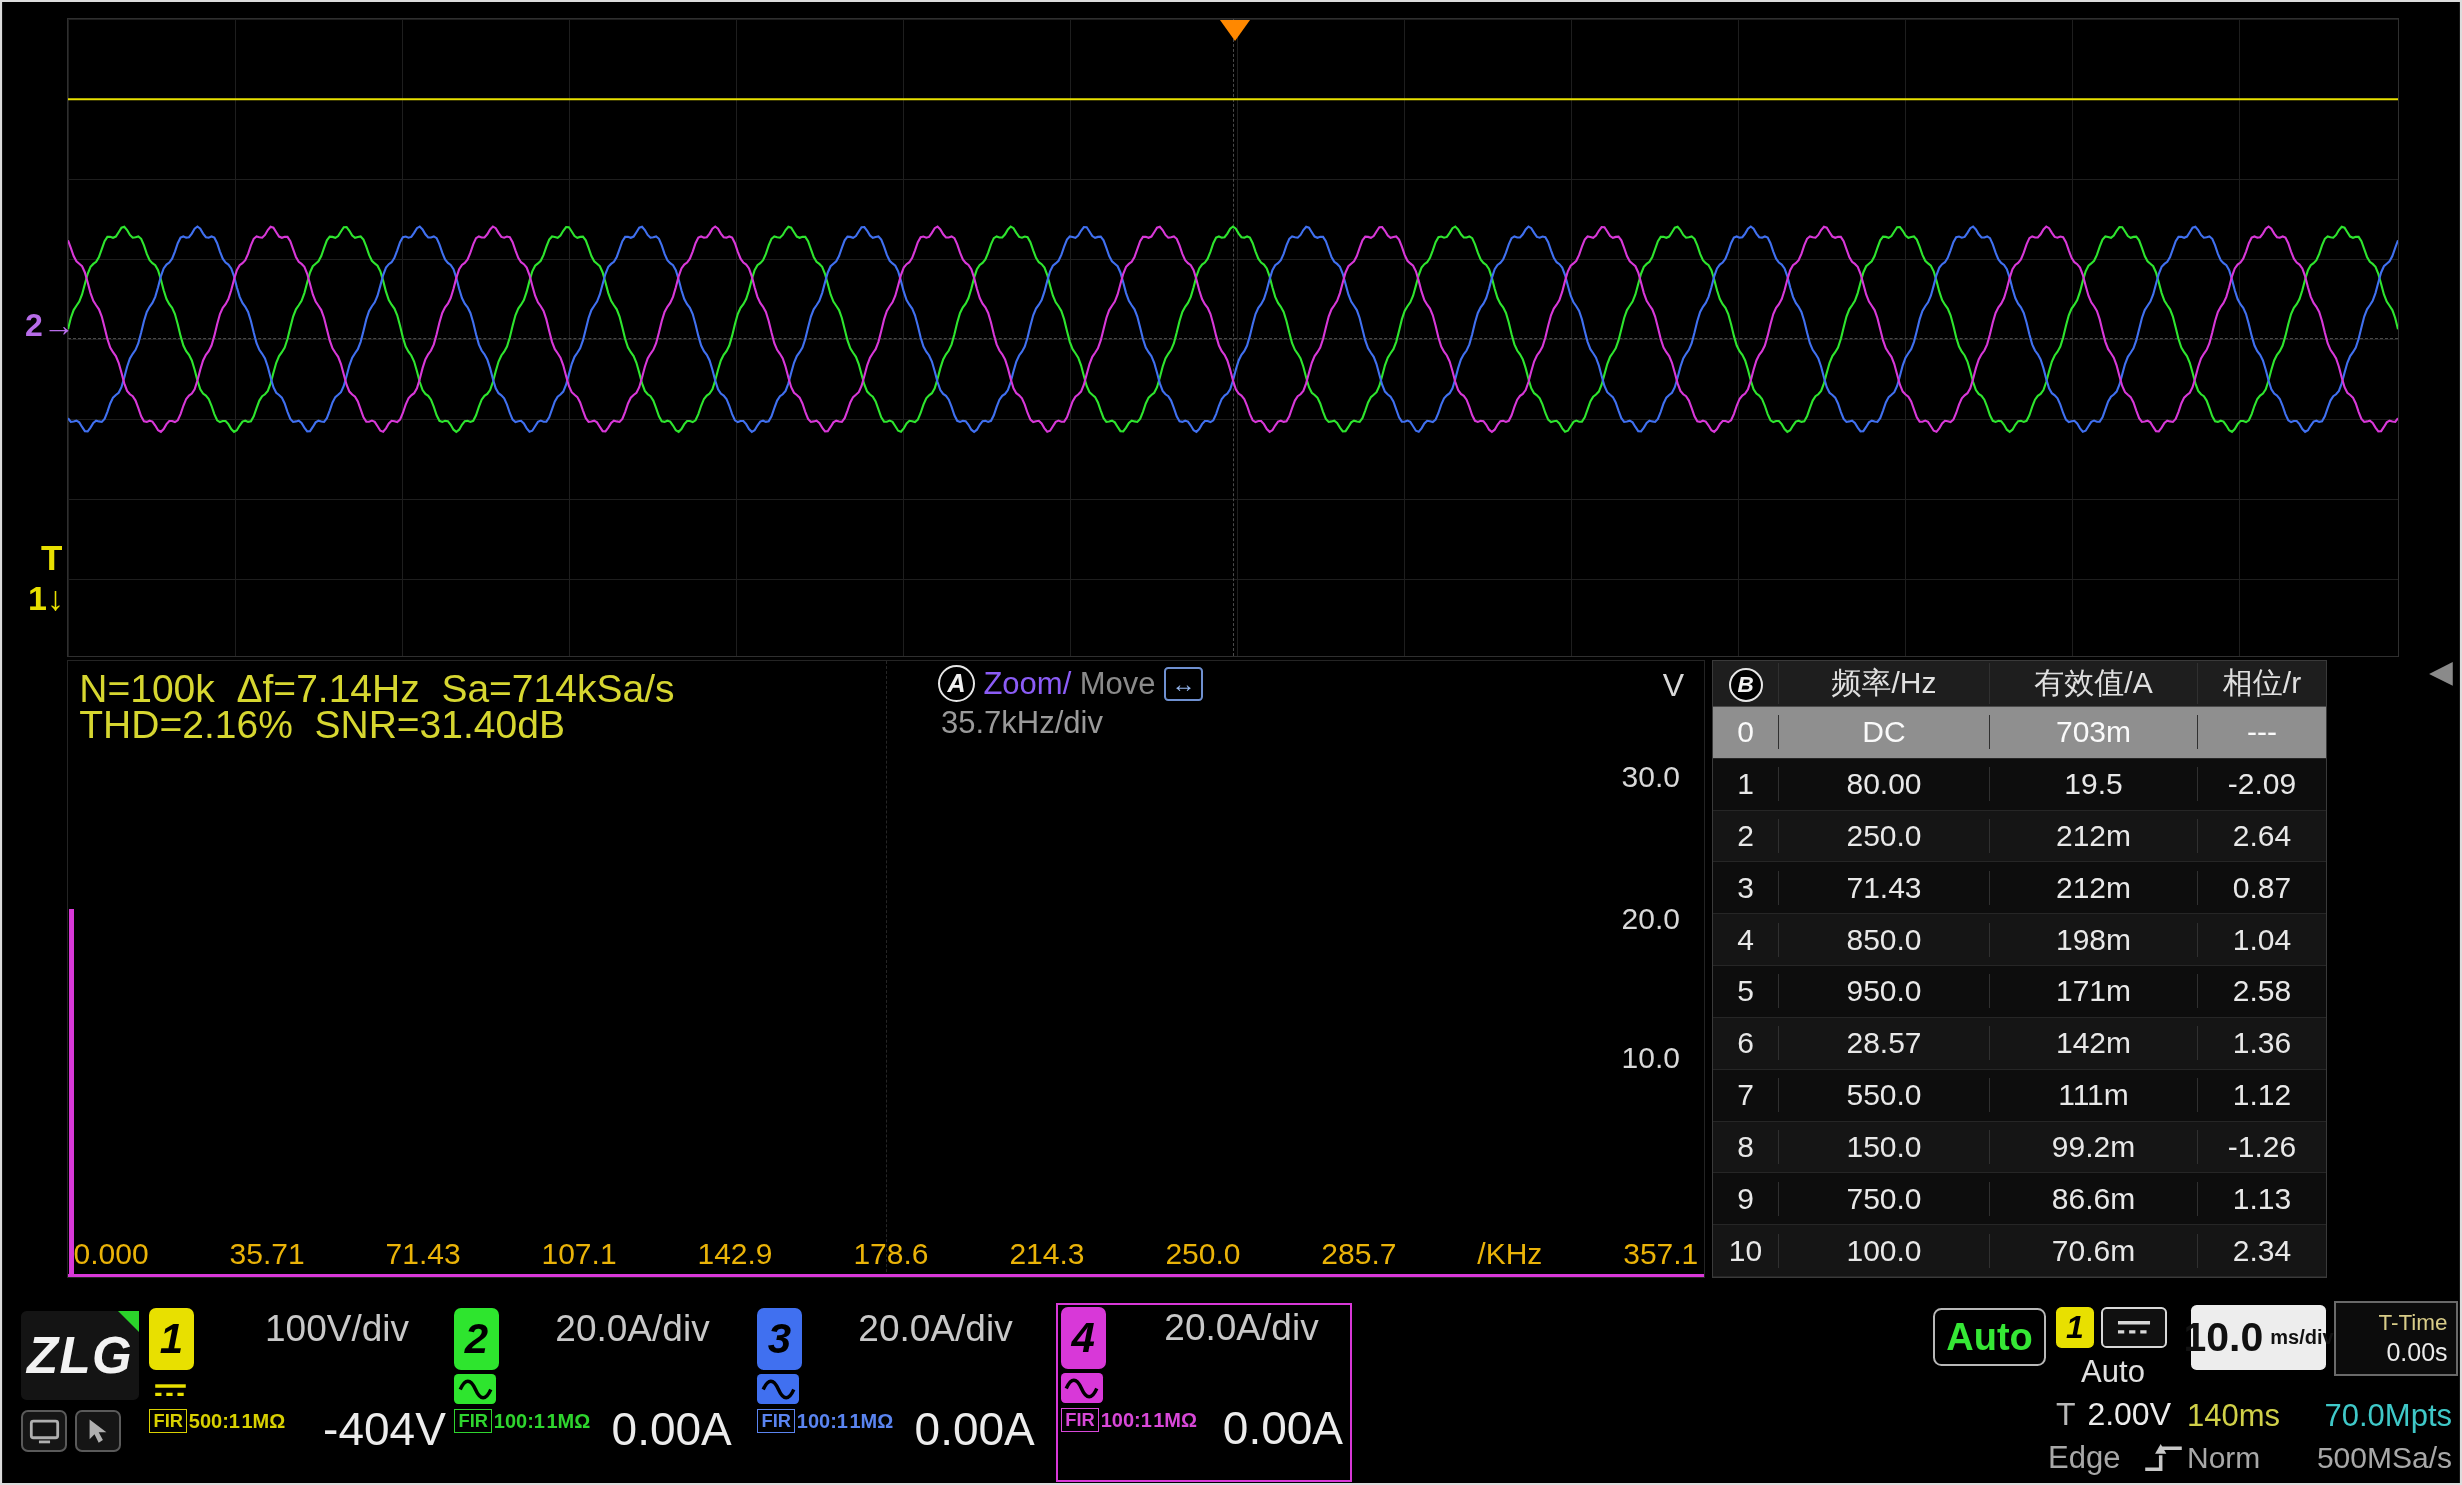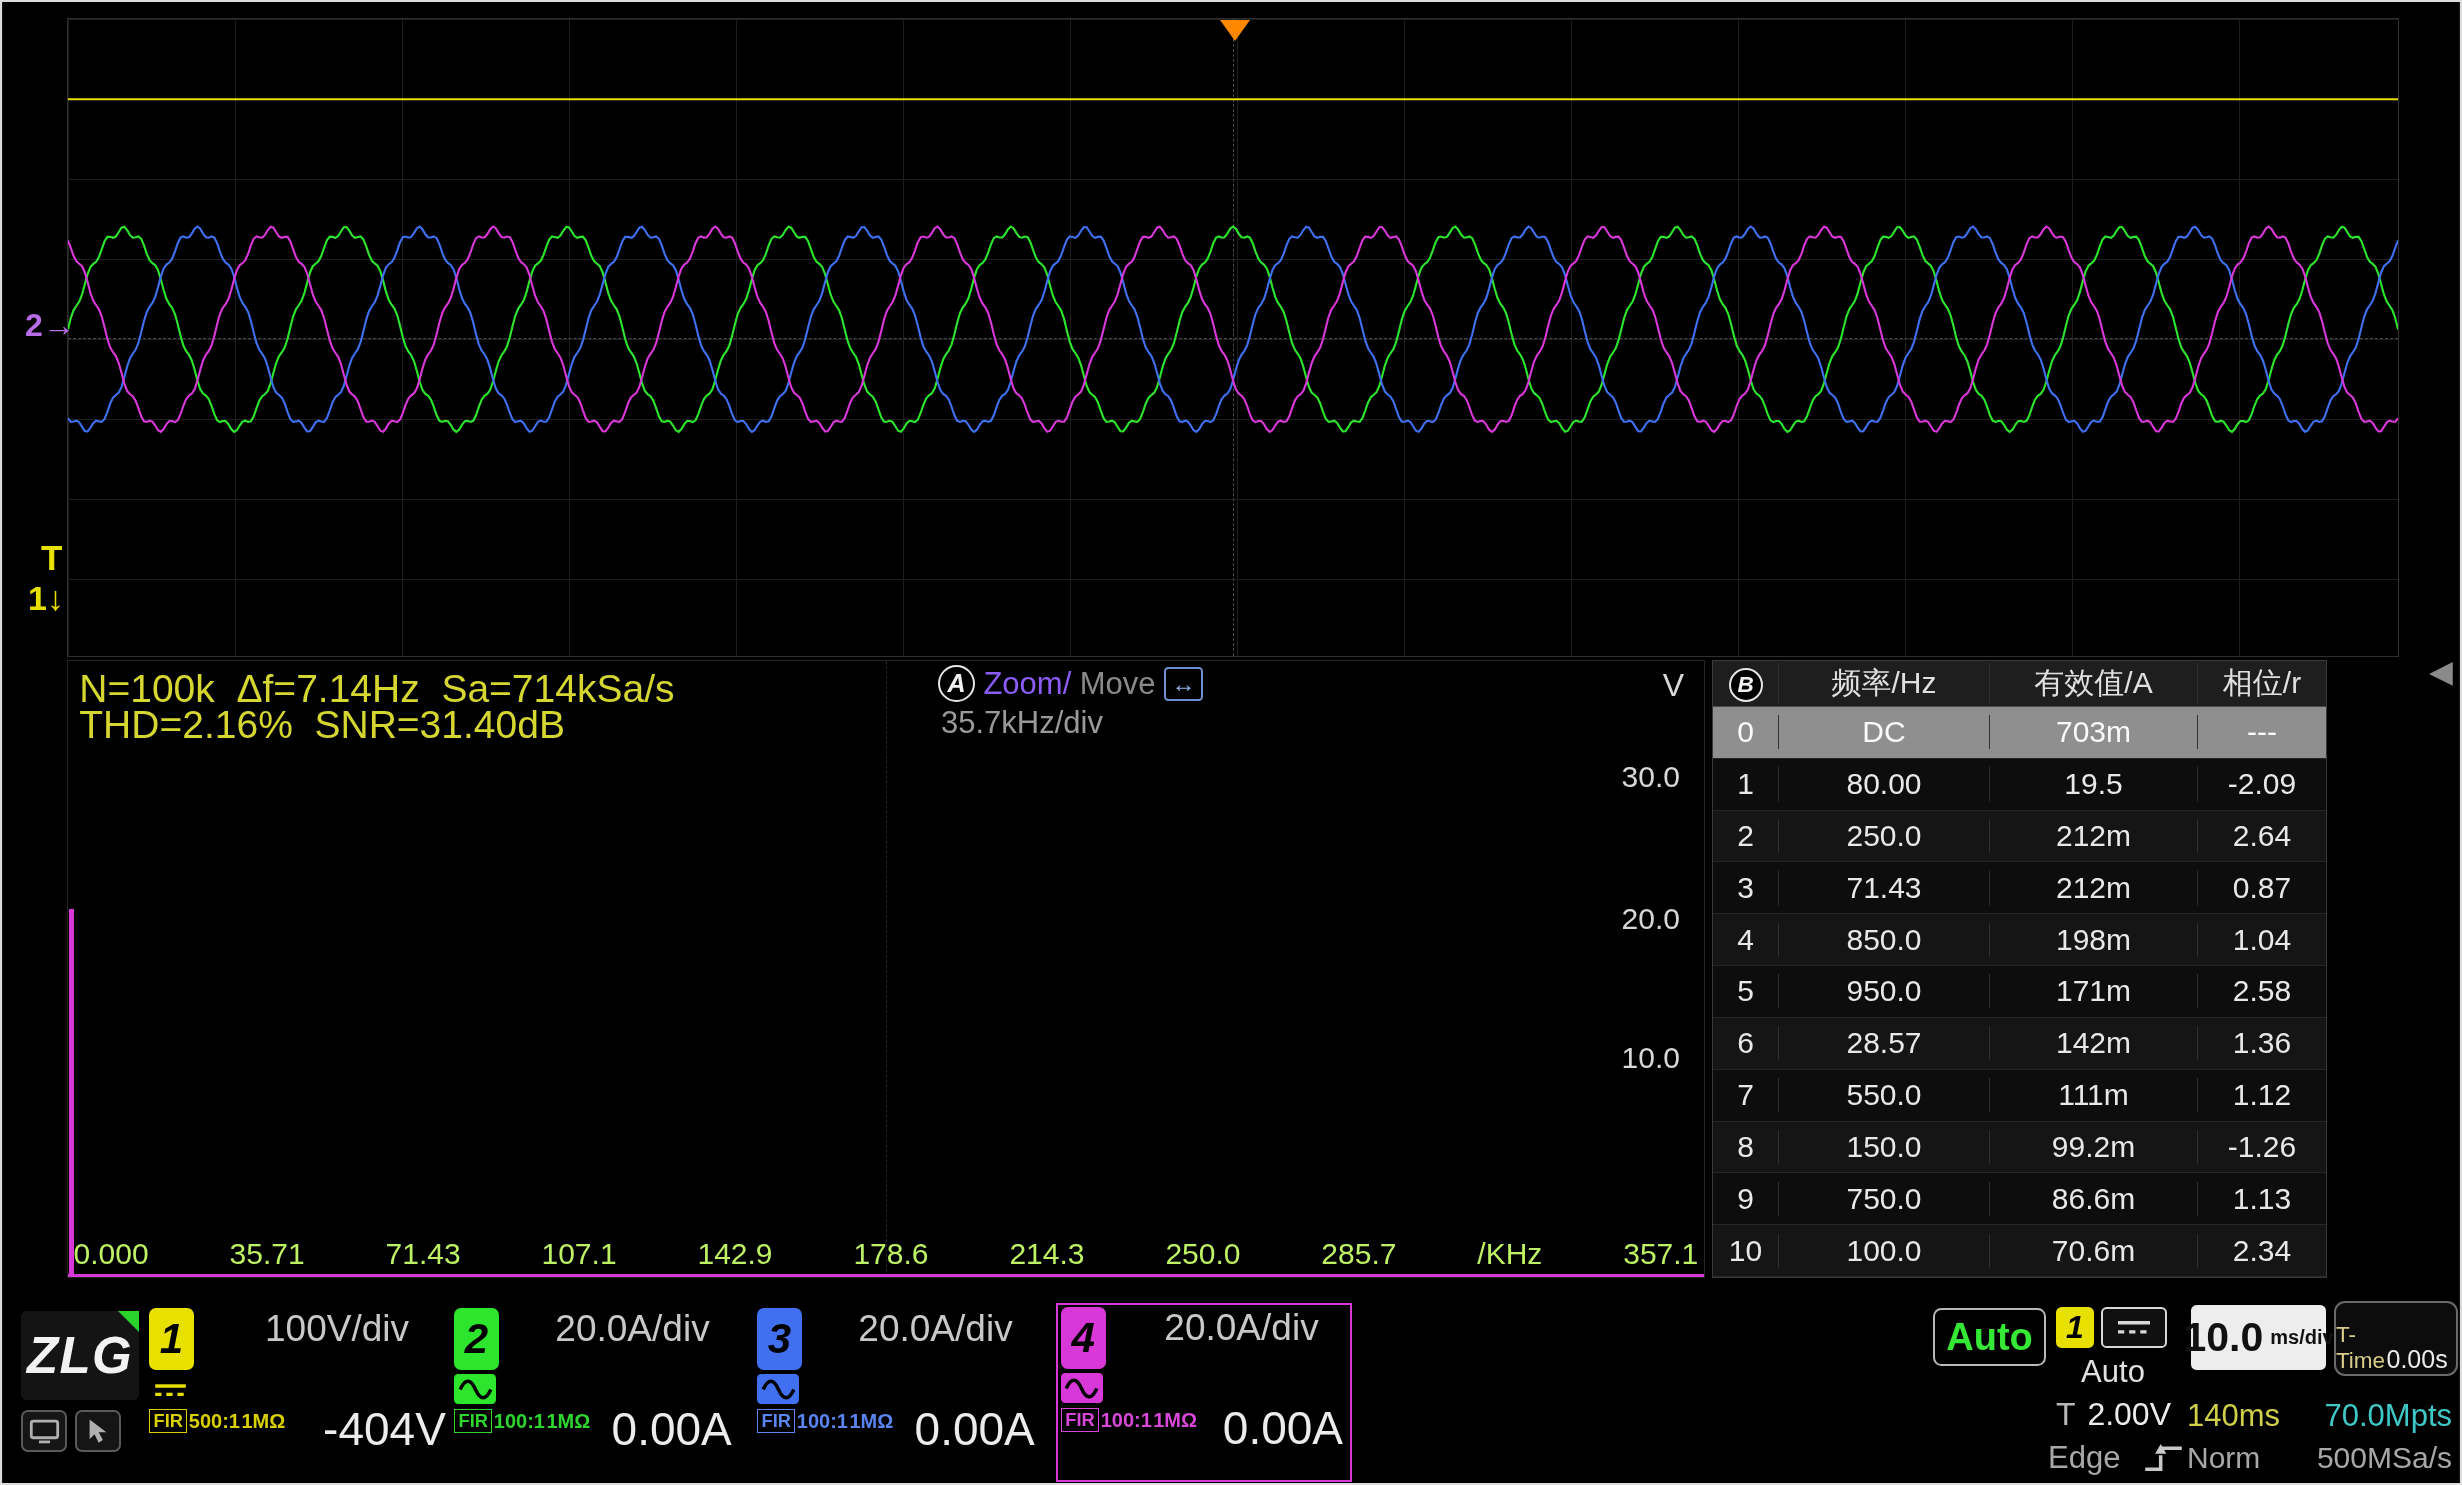--- a/index.html
+++ b/index.html
@@ -31,21 +31,21 @@
   .knob{width:37px;height:37px;border:2.1px solid #e6e6e6;border-radius:50%;display:inline-flex;align-items:center;
     justify-content:center;color:#f0f0f0;font-size:25px;font-weight:bold;font-style:italic;background:#000;flex:none}
   .zoom-label{color:#8b5cf6}
   .move-label{color:#8a8a8a}
   .move-icon{color:#93b4ec;border:2.1px solid #6f90d0;border-radius:4.2px;font-size:24px;padding:0 5.6px;line-height:1.25}
   .fft-scale{position:absolute;left:873px;top:44px;color:#9a9a9a;font-size:31px}
   .fft-unit{position:absolute;right:20px;top:5.6px;color:#d8d8d8;font-size:32px}
   .fft-ylabel{position:absolute;right:24px;color:#d8d8d8;font-size:30px}
   .y30{top:99px}.y20{top:241px}.y10{top:380px}
   .fft-xaxis{position:absolute;left:5.6px;right:5.6px;bottom:5.6px;display:flex;justify-content:space-between;
-    color:#bef264;font-size:30px}
+    color:#eab308;font-size:30px}
   .fft-spike{position:absolute;left:1.4px;top:248px;bottom:2.8px;width:4.2px;background:#d838d8}
   .fft-baseline{position:absolute;left:0;right:0;bottom:0;height:2.8px;background:#d838d8}
 
   
   .htable{position:absolute;left:1712px;top:660px;width:615px;height:618px;background:#0d0d0d;
     border:0.7px solid #3a3a3a;display:flex;flex-direction:column}
   .hhead{display:flex;background:#1e1e1e;border-bottom:1.4px solid #4a4a4a;color:#e0e0e0;font-size:30px;
     align-items:center;height:46px;flex:none}
   .hrow{display:flex;flex:1;align-items:center;color:#e8e8e8;font-size:30px;border-bottom:0.7px solid #262626}
   .hrow:nth-child(even){background:#151515}
@@ -96,21 +96,21 @@
   .trig-level{position:absolute;left:2056px;top:97px;width:115px;display:flex;justify-content:space-between;font-size:32px}
   .trig-level .tl{color:#b8b8b8}.trig-level .tv{color:#ececec}
   .trig-type{position:absolute;left:2048px;top:141px;width:148px;display:flex;align-items:center;gap:21px;
     color:#a8a8a8;font-size:31px}
 
   .tb-box{position:absolute;left:2191px;top:6.3px;width:135px;height:65px;background:#ededed;border-radius:5.6px;
     display:flex;align-items:center;justify-content:center;gap:7px;color:#111}
   .tb-val{font-size:41px;font-weight:bold}
   .tb-unit{font-size:20px;line-height:1.05;font-weight:bold;display:flex;flex-direction:row}
   .ttime-box{position:absolute;left:2334px;top:2.1px;width:124px;height:75px;background:#0c0c0c;border:2.1px solid #6a6a6a;
-    border-radius:11px;display:flex;align-items:flex-end;justify-content:center;
+    border-radius:0;display:flex;flex-direction:column;align-items:flex-end;justify-content:center;
     padding-right:8.4px;gap:1.4px}
   .ttime-label{color:#d8cc88;font-size:22.5px}
   .ttime-val{color:#ececec;font-size:25px}
   .hwin{position:absolute;left:2187px;top:99px;color:#d0d048;font-size:31px}
   .hpts{position:absolute;right:10px;top:99px;color:#3fc8c8;font-size:31px}
   .acq{position:absolute;left:2187px;top:142px;color:#a8a8a8;font-size:30px}
   .srate{position:absolute;right:10px;top:142px;color:#a8a8a8;font-size:30px}
 </style>
 </head>
 <body>

